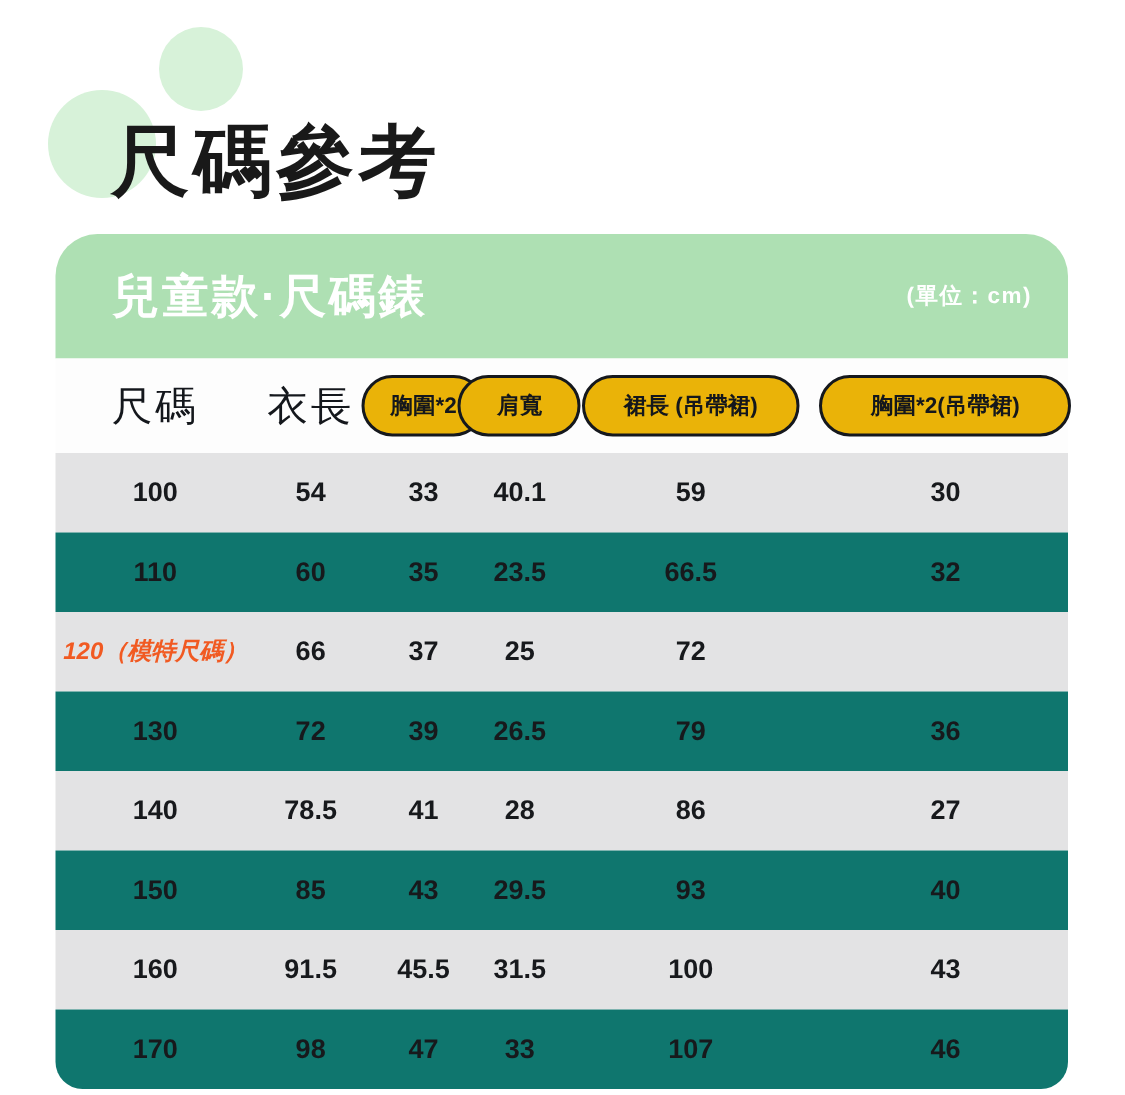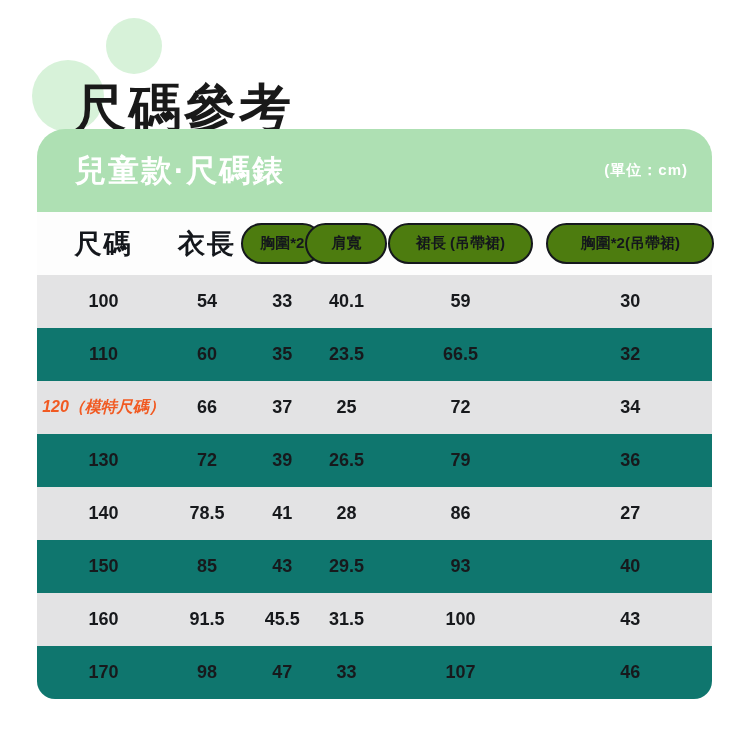--- a/index.html
+++ b/index.html
@@ -17,21 +17,21 @@
   .decor-circle-small { left: 106px; top: 18px; width: 56px; height: 56px; }
 
   
   .page-title {
     position: absolute; left: 74px; top: 44px; z-index: 1;
     font-size: 52px; font-weight: 900; color: #191919;
     letter-spacing: 3px; line-height: 1.15;
   }
 
   
-  .card { position: absolute; left: 37px; top: 129px; width: 675px; z-index: 1; }
+  .card { position: absolute; left: 37px; top: 156px; width: 675px; z-index: 1; }
 
   .card-header {
     height: 83px;
     border-radius: 28px 28px 0 0;
     display: flex; align-items: center; justify-content: space-between;
     padding: 0 24px 0 38px; box-sizing: border-box;
   }
   .card-header-title {
     color: #ffffff; font-size: 31px; font-weight: 800; letter-spacing: 2px;
   }
@@ -45,24 +45,24 @@
   .c3 { width: 11.3%; } 
   .c4 { width: 7.7%;  } 
   .c5 { width: 26.1%; } 
   .c6 { width: 24.2%; } 
   .cell { display: flex; align-items: center; justify-content: center; box-sizing: border-box; }
 
   .table-head {
     height: 63px; background: #fdfdfd;
     display: flex; align-items: center;
   }
-  .head-plain { font-size: 27px; font-weight: 700; color: #14171c; letter-spacing: 2px; }
+  .head-plain { font-size: 27px; font-weight: 400; color: #14171c; letter-spacing: 2px; }
   .pill {
     display: inline-block; white-space: nowrap;
-    border: 2px solid #15181d; border-radius: 999px; background: #4d7c0f;
+    border: 2px solid #15181d; border-radius: 999px; background: #eab308;
     font-size: 15px; font-weight: 700; color: #14171c;
     padding: 9px 14px; text-align: center; box-sizing: border-box;
   }
   .pill-chest    { padding: 9px 17px; }
   .pill-shoulder { padding: 9px 24px; }
   .pill-skirt    { min-width: 145px; }
   .pill-chest2   { min-width: 168px; }
 
   .table-row {
     height: 53px; display: flex; align-items: center;
@@ -125,21 +125,20 @@
     <div class="cell c4">23.5</div>
     <div class="cell c5">66.5</div>
     <div class="cell c6">32</div>
   </div>
       <div class="table-row row-shaded">
     <div class="cell c1 highlight">120（模特尺碼）</div>
     <div class="cell c2">66</div>
     <div class="cell c3">37</div>
     <div class="cell c4">25</div>
     <div class="cell c5">72</div>
-    <div class="cell c6">34</div>
   </div>
       <div class="table-row row-plain">
     <div class="cell c1">130</div>
     <div class="cell c2">72</div>
     <div class="cell c3">39</div>
     <div class="cell c4">26.5</div>
     <div class="cell c5">79</div>
     <div class="cell c6">36</div>
   </div>
       <div class="table-row row-shaded">

